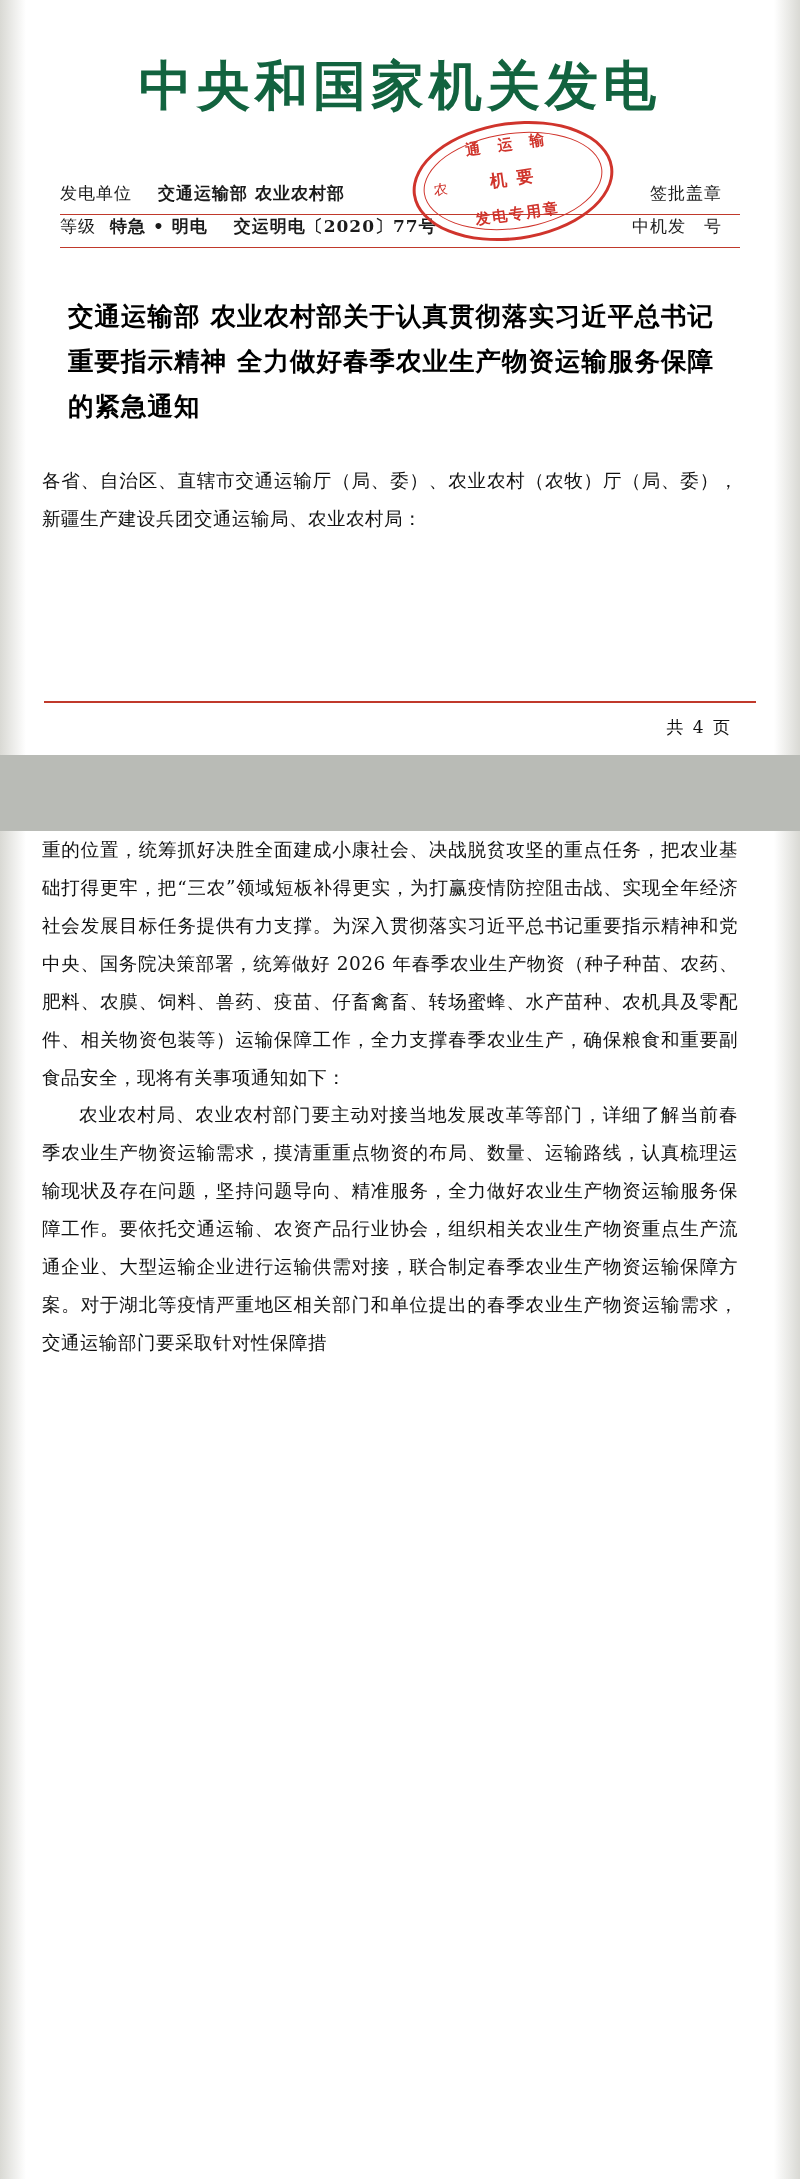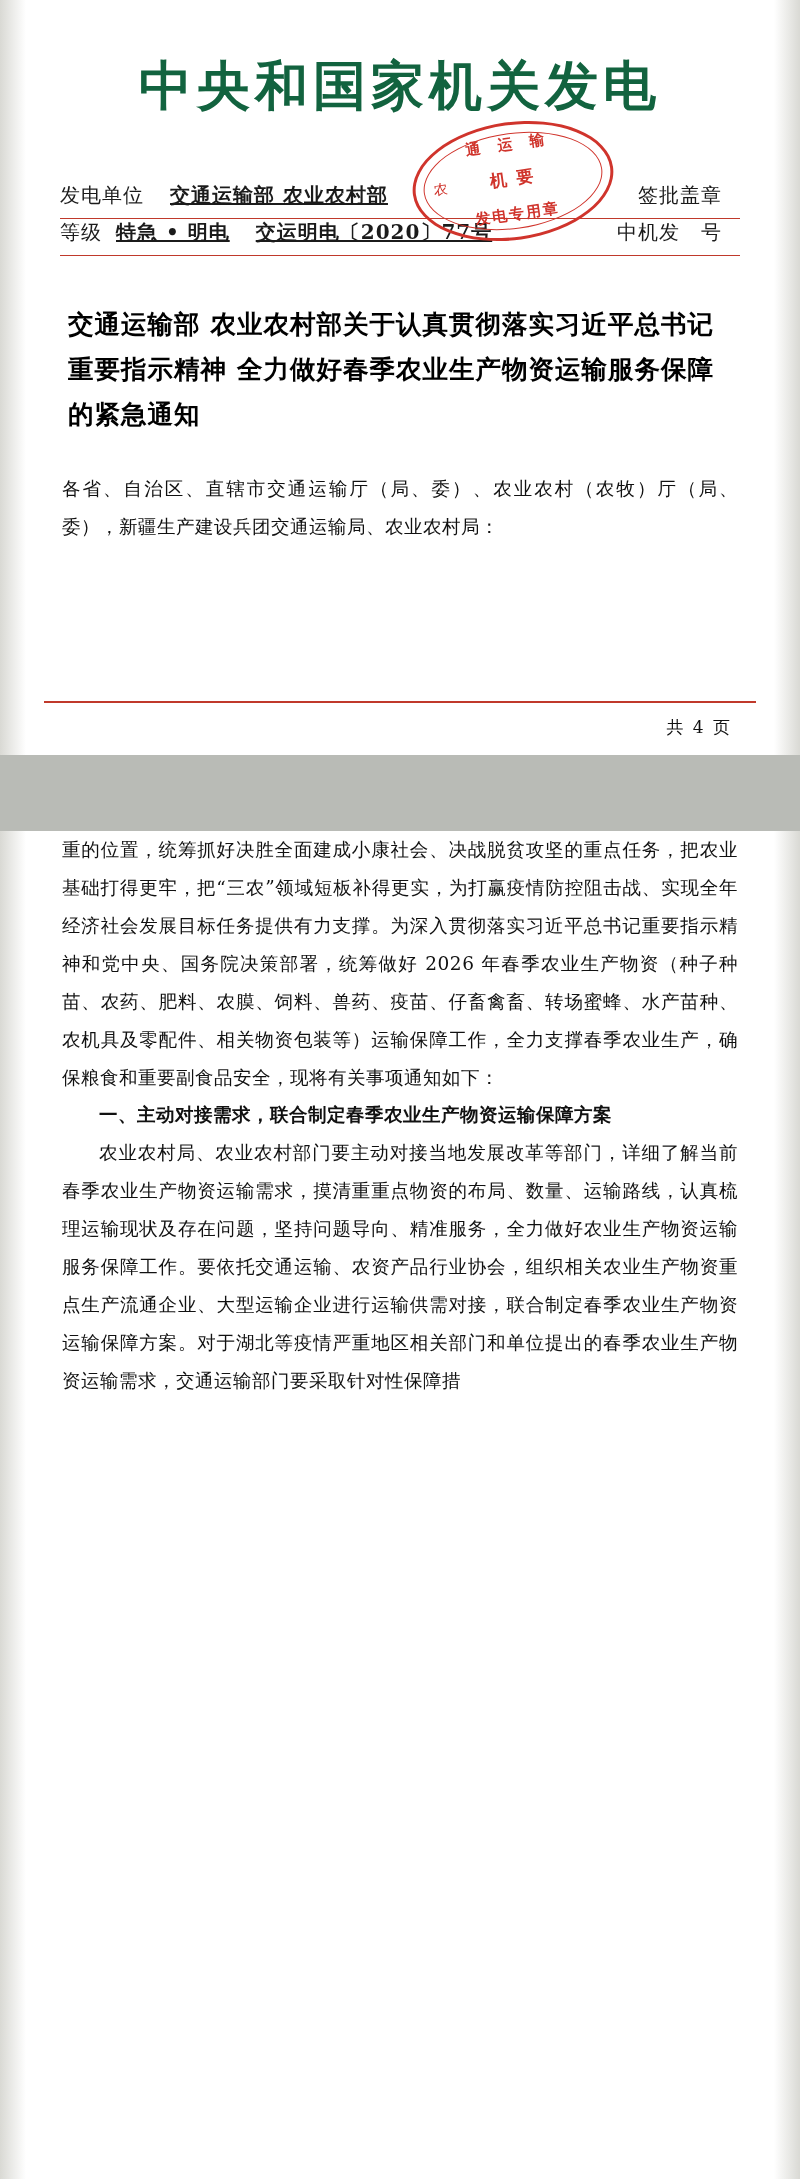--- a/index.html
+++ b/index.html
@@ -109,53 +109,53 @@
     font-size: 14px;
   }
 
   .meta-block {
     margin: 64px 60px 0 60px;
     color: #c0392b;
   }
   .meta-row {
     display: flex;
     align-items: flex-start;
-    font-size: 20px;
+    font-size: 17px;
     color: #1b1b1b;
     padding-bottom: 9px;
     letter-spacing: 1px;
   }
   .meta-row.row-1 { padding-top: 4px; }
   .meta-sep {
     height: 1px;
     background: #c0392b;
     width: 100%;
   }
   .meta-label { color: #1b1b1b; }
-  .meta-value { color: #1b1b1b; font-weight: bold; text-decoration: underline; }
+  .meta-value { color: #1b1b1b; font-weight: bold; }
   .m-gap-lg { width: 26px; }
   .m-gap-sm { width: 14px; }
   .meta-right {
     margin-left: auto;
     padding-right: 18px;
     font-family: Liberation Serif, serif;
   }
 
   .doc-title {
     margin: 46px 68px 0 68px;
     text-align: left;
     font-size: 25.5px;
     font-weight: bold;
     line-height: 1.75;
     letter-spacing: 1px;
     color: #000;
   }
 
   .body-text {
-    margin: 34px 62px 0 62px;
+    margin: 34px 62px 0 42px;
     font-size: 18.5px;
     line-height: 2.05;
     letter-spacing: 0.5px;
     color: #111;
     text-align: justify;
   }
   .body-text p { margin: 0; }
   .indent { text-indent: 2em; }
   .heading-para {
     font-weight: bold;
@@ -223,19 +223,18 @@
       <p>各省、自治区、直辖市交通运输厅（局、委）、农业农村（农牧）厅（局、委），新疆生产建设兵团交通运输局、农业农村局：</p>
     </div>
 
     <div class="page-foot-rule"></div>
     <div class="page-foot-total">共 4 页</div>
   </div>
 
   <div class="doc-page page-two">
     <div class="body-text" style="margin-top:76px;">
       <p>重的位置，统筹抓好决胜全面建成小康社会、决战脱贫攻坚的重点任务，把农业基础打得更牢，把“三农”领域短板补得更实，为打赢疫情防控阻击战、实现全年经济社会发展目标任务提供有力支撑。为深入贯彻落实习近平总书记重要指示精神和党中央、国务院决策部署，统筹做好 2026 年春季农业生产物资（种子种苗、农药、肥料、农膜、饲料、兽药、疫苗、仔畜禽畜、转场蜜蜂、水产苗种、农机具及零配件、相关物资包装等）运输保障工作，全力支撑春季农业生产，确保粮食和重要副食品安全，现将有关事项通知如下：</p>
-      <p class="heading-para">一、主动对接需求，联合制定春季农业生产物资运输保障方案</p>
       <p class="indent">农业农村局、农业农村部门要主动对接当地发展改革等部门，详细了解当前春季农业生产物资运输需求，摸清重重点物资的布局、数量、运输路线，认真梳理运输现状及存在问题，坚持问题导向、精准服务，全力做好农业生产物资运输服务保障工作。要依托交通运输、农资产品行业协会，组织相关农业生产物资重点生产流通企业、大型运输企业进行运输供需对接，联合制定春季农业生产物资运输保障方案。对于湖北等疫情严重地区相关部门和单位提出的春季农业生产物资运输需求，交通运输部门要采取针对性保障措</p>
     </div>
 
   </div>
 
 </div>
 
 </body></html>

